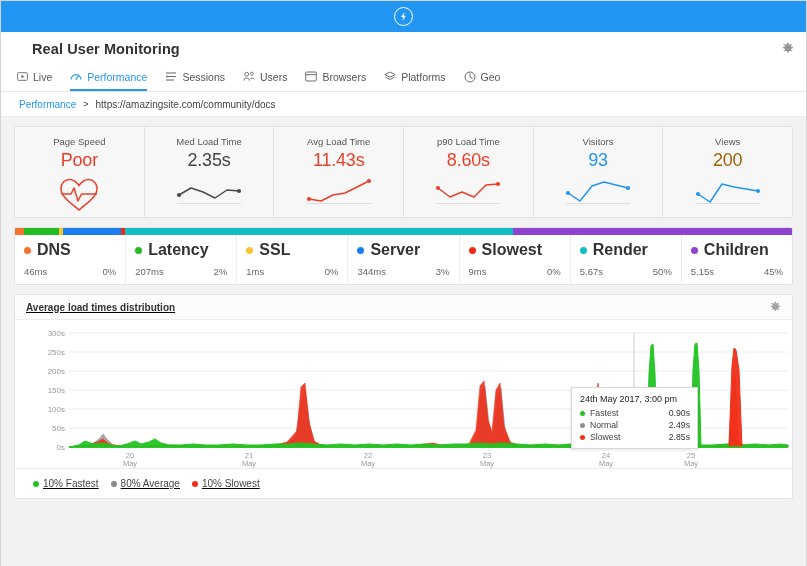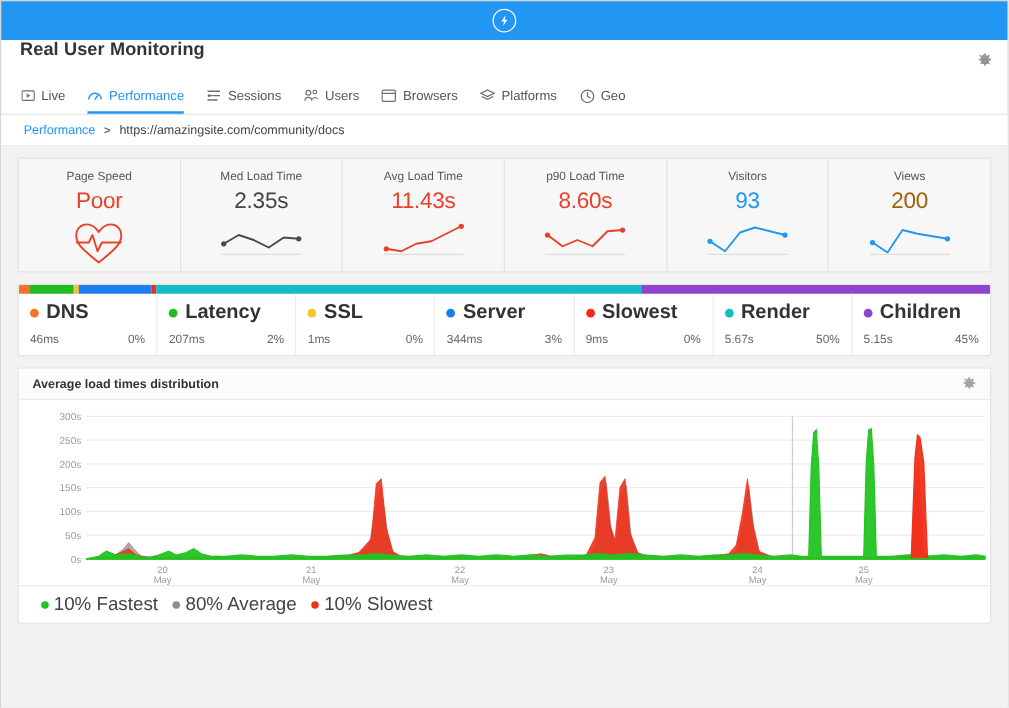--- a/index.html
+++ b/index.html
@@ -25,23 +25,24 @@
   .logo-circle {
     width: 19px; height: 19px; border-radius: 50%;
     border: 1.6px solid #ffffff;
     display: flex; align-items: center; justify-content: center;
   }
   .logo-circle svg { display: block; }
 
   
   .titlerow {
     height: 34px;
-    display: flex; 
+    display: flex; align-items: center;
     padding: 0 10px 0 15px;
     position: relative;
+    margin-left: 16px;
   }
   .page-title {
     font-size: 14.5px; color: #333; font-weight: 600;
     letter-spacing: .1px;
   }
   .titlerow-right {
     margin-left: auto;
     display: flex; align-items: center; gap: 10px;
   }
   .daterange {
@@ -136,20 +137,21 @@
   .bd-name { font-size: 16px; color: #333; font-weight: 600; }
   .bd-vals { display: flex; justify-content: space-between; margin-top: 7px; }
   .bd-v { font-size: 9.5px; color: #666; }
 
   
   .panel {
     margin-top: 9px;
     background: #fff;
     border: 1px solid #e3e3e3;
     border-radius: 2px;
+    text-decoration: underline;
   }
   .panel-head {
     height: 25px;
     display: flex; align-items: center;
     padding: 0 9px 0 11px;
     border-bottom: 1px solid #ececec;
     background: #fcfcfc;
   }
   .panel-title { font-size: 10px; color: #333; font-weight: 600; }
   .panel-head .gear-btn { margin-left: auto; }
@@ -173,21 +175,21 @@
   .tt-dot { width: 5px; height: 5px; border-radius: 50%; margin-right: 5px; }
   .tt-name { color: #444; }
   .tt-val { margin-left: auto; color: #333; }
 
   .chart-legend {
     border-top: 1px solid #ececec;
     height: 30px;
     display: flex; align-items: center; gap: 12px;
     padding-left: 18px;
   }
-  .lg-item { display: flex; align-items: center; gap: 4px; font-size: 15px; color: #444; }
+  .lg-item { display: flex; align-items: center; gap: 4px; font-size: 10px; color: #444; }
   .lg-dot { width: 6px; height: 6px; border-radius: 50%; }
 </style>
 </head>
 <body>
 
 <div class="app">
 
   <div class="topbar">
     <span class="logo-circle">
       <svg width="11" height="11" viewBox="0 0 11 11">
@@ -535,20 +537,38 @@
               <text x="345" y="140">May</text>
             <text x="464" y="132">23</text>
               <text x="464" y="140">May</text>
             <text x="583" y="132">24</text>
               <text x="583" y="140">May</text>
             <text x="668" y="132">25</text>
               <text x="668" y="140">May</text>
           </g>
         </svg>
 
+        <div class="tooltip">
+          <div class="tt-title">24th May 2017, 3:00 pm</div>
+          <div class="tt-row">
+            <span class="tt-dot" style="background:#22c422"></span>
+            <span class="tt-name">Fastest</span>
+            <span class="tt-val">0.90s</span>
+          </div>
+          <div class="tt-row">
+            <span class="tt-dot" style="background:#8c8c8c"></span>
+            <span class="tt-name">Normal</span>
+            <span class="tt-val">2.49s</span>
+          </div>
+          <div class="tt-row">
+            <span class="tt-dot" style="background:#f0301a"></span>
+            <span class="tt-name">Slowest</span>
+            <span class="tt-val">2.85s</span>
+          </div>
+        </div>
       </div>
 
       <div class="chart-legend">
         <div class="lg-item">
           <span class="lg-dot" style="background:#22c422"></span>
           <span>10% Fastest</span>
         </div>
         <div class="lg-item">
           <span class="lg-dot" style="background:#8c8c8c"></span>
           <span>80% Average</span>

